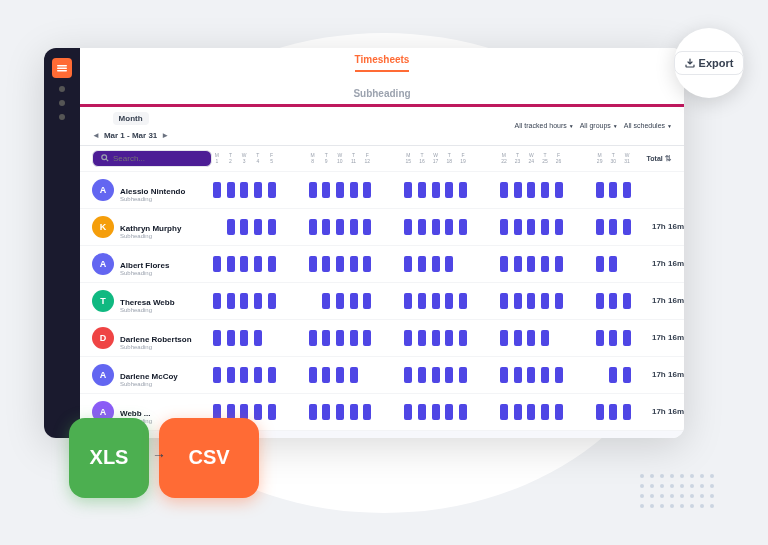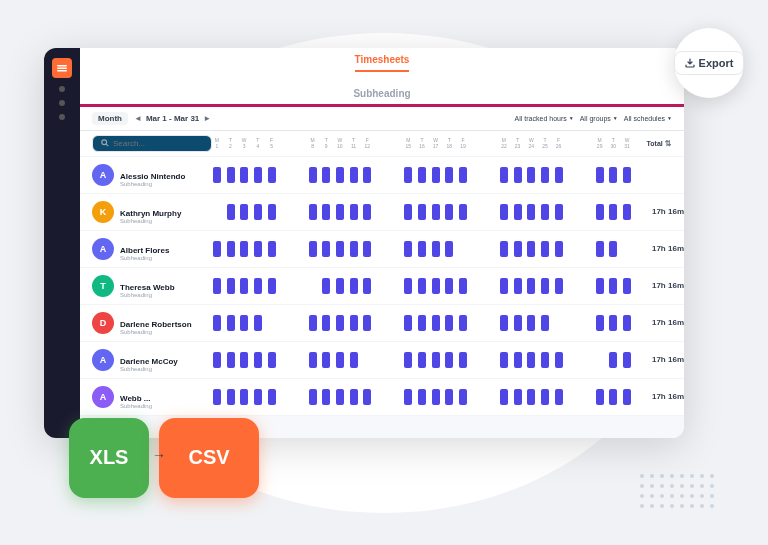--- a/index.html
+++ b/index.html
@@ -120,20 +120,21 @@
       padding: 5px 12px;
       display: flex;
       align-items: center;
       justify-content: space-between;
       border-bottom: 1px solid #e5e7eb;
     }
     .toolbar-left {
       display: flex;
       align-items: center;
       gap: 6px;
+      flex-direction: column;
     }
     .period-nav {
       display: flex;
       align-items: center;
       gap: 4px;
       font-size: 8px;
       color: #374151;
       font-weight: 600;
     }
     .nav-arrow {
@@ -167,21 +168,21 @@
       gap: 2px;
     }
     .filter-btn::after {
       content: '▼';
       font-size: 5px;
     }
     .search-box {
       display: flex;
       align-items: center;
       gap: 4px;
-      background: #0c4a6e;
+      background: #4c1d95;
       border: 1px solid #e5e7eb;
       border-radius: 6px;
       padding: 3px 8px;
       width: 120px;
     }
     .search-box input {
       border: none;
       background: none;
       font-size: 8px;
       color: #9ca3af;

